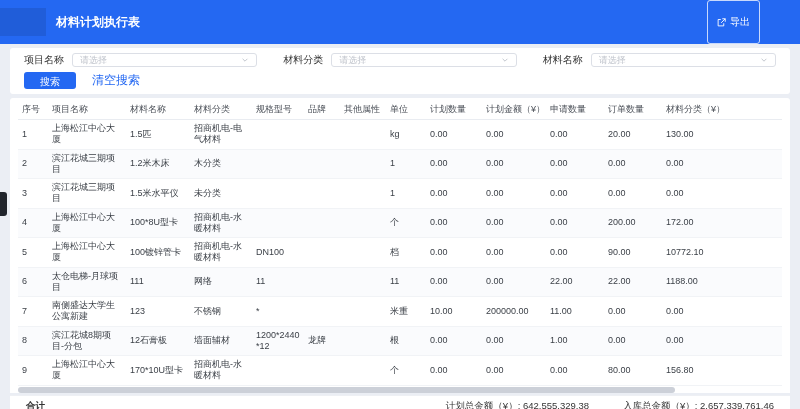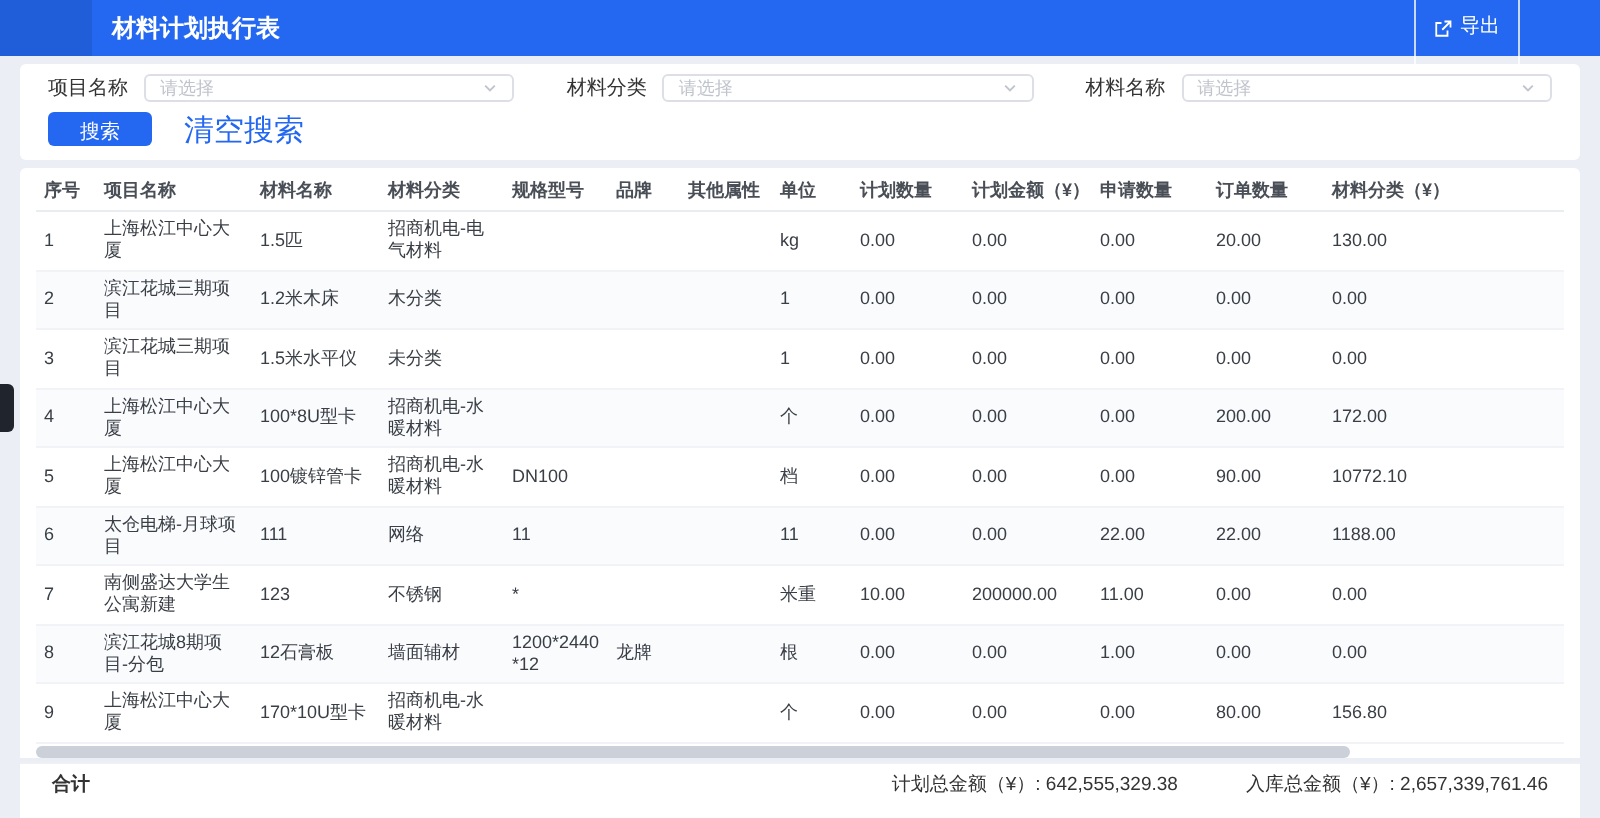--- a/index.html
+++ b/index.html
@@ -1,44 +1,44 @@
 <!DOCTYPE html>
 <html><head>
 <meta charset="utf-8">
 <style>
   * { box-sizing: border-box; margin: 0; padding: 0; }
   html, body { width: 800px; height: 409px; overflow: hidden; }
   body { font-family: "Liberation Sans", "DejaVu Sans", sans-serif; background: #ebeef4; color: #333; }
   button { font-family: inherit; cursor: pointer; }
 
   
-  .topbar { height: 28px; background: #2468f2; display: flex; align-items: center; }
+  .topbar { height: 44px; background: #2468f2; display: flex; align-items: center; }
   .logo-block { width: 46px; height: 28px; background: rgba(0,0,0,0.10); }
   .app-title { color: #fff; font-size: 12px; font-weight: bold; margin-left: 10px; }
   .topbar-spacer { flex: 1; }
   .export-btn { display: flex; align-items: center; gap: 4px; margin-right: 40px; color: #fff;
     background: transparent; border: 1px solid rgba(255,255,255,.75); border-radius: 3px;
     font-size: 10px; padding: 14px 9px; line-height: 1.35; }
 
   
   .filter-card { background: #fff; margin: 4px 10px; border-radius: 3px; padding: 5px 14px; }
   .filter-row { display: flex; align-items: center; gap: 26px; }
   .filter-group { display: flex; align-items: center; flex: 1; font-size: 10px; }
   .filter-label { margin-right: 8px; white-space: nowrap; color: #333; }
   .select-box { flex: 1; height: 14px; border: 1px solid #dcdfe6; border-radius: 3px; display: flex;
     align-items: center; justify-content: space-between; padding: 0 7px; background: #fff; font-size: 9px; }
   .placeholder { color: #c0c4cc; }
   .actions-row { margin-top: 5px; display: flex; align-items: flex-start; gap: 16px; }
   .search-btn { background: #2468f2; color: #fff; border: none; border-radius: 3px; padding: 3px 16px; font-size: 10px; height: 17px; }
-  .clear-btn { color: #2468f2; background: none; border: none; font-size: 15px; }
+  .clear-btn { color: #2468f2; background: none; border: none; font-size: 12px; }
 
   
   .table-card { background: #fff; margin: 0 10px; border-radius: 3px 3px 0 0; padding: 2px 8px 0; }
   table { width: 100%; border-collapse: collapse; table-layout: fixed; font-size: 9px; }
-  thead th { text-align: left; font-weight: bold; color: #4a4f57; padding: 3px 4px; border-bottom: 1px solid #e9ecf1;
+  thead th { text-align: left; font-weight: normal; color: #4a4f57; padding: 3px 4px; border-bottom: 1px solid #e9ecf1;
     white-space: nowrap; overflow: hidden; height: 16px; }
   tbody td { padding: 3px 4px; color: #3a3f46; border-bottom: 1px solid #f1f3f6; height: 26px;
     word-break: break-all; line-height: 1.25; overflow: hidden; vertical-align: middle; }
   tbody tr:nth-child(even) td { background: #fafbfd; }
 
   .hscroll { margin: 1px 0 2px; height: 6px; }
   .hscroll-thumb { width: 86%; height: 6px; background: #ccd0d8; border-radius: 3px; }
 
   
   .summary-row { display: flex; align-items: flex-end; background: #fff; margin: 0 10px; padding: 4px 16px;

